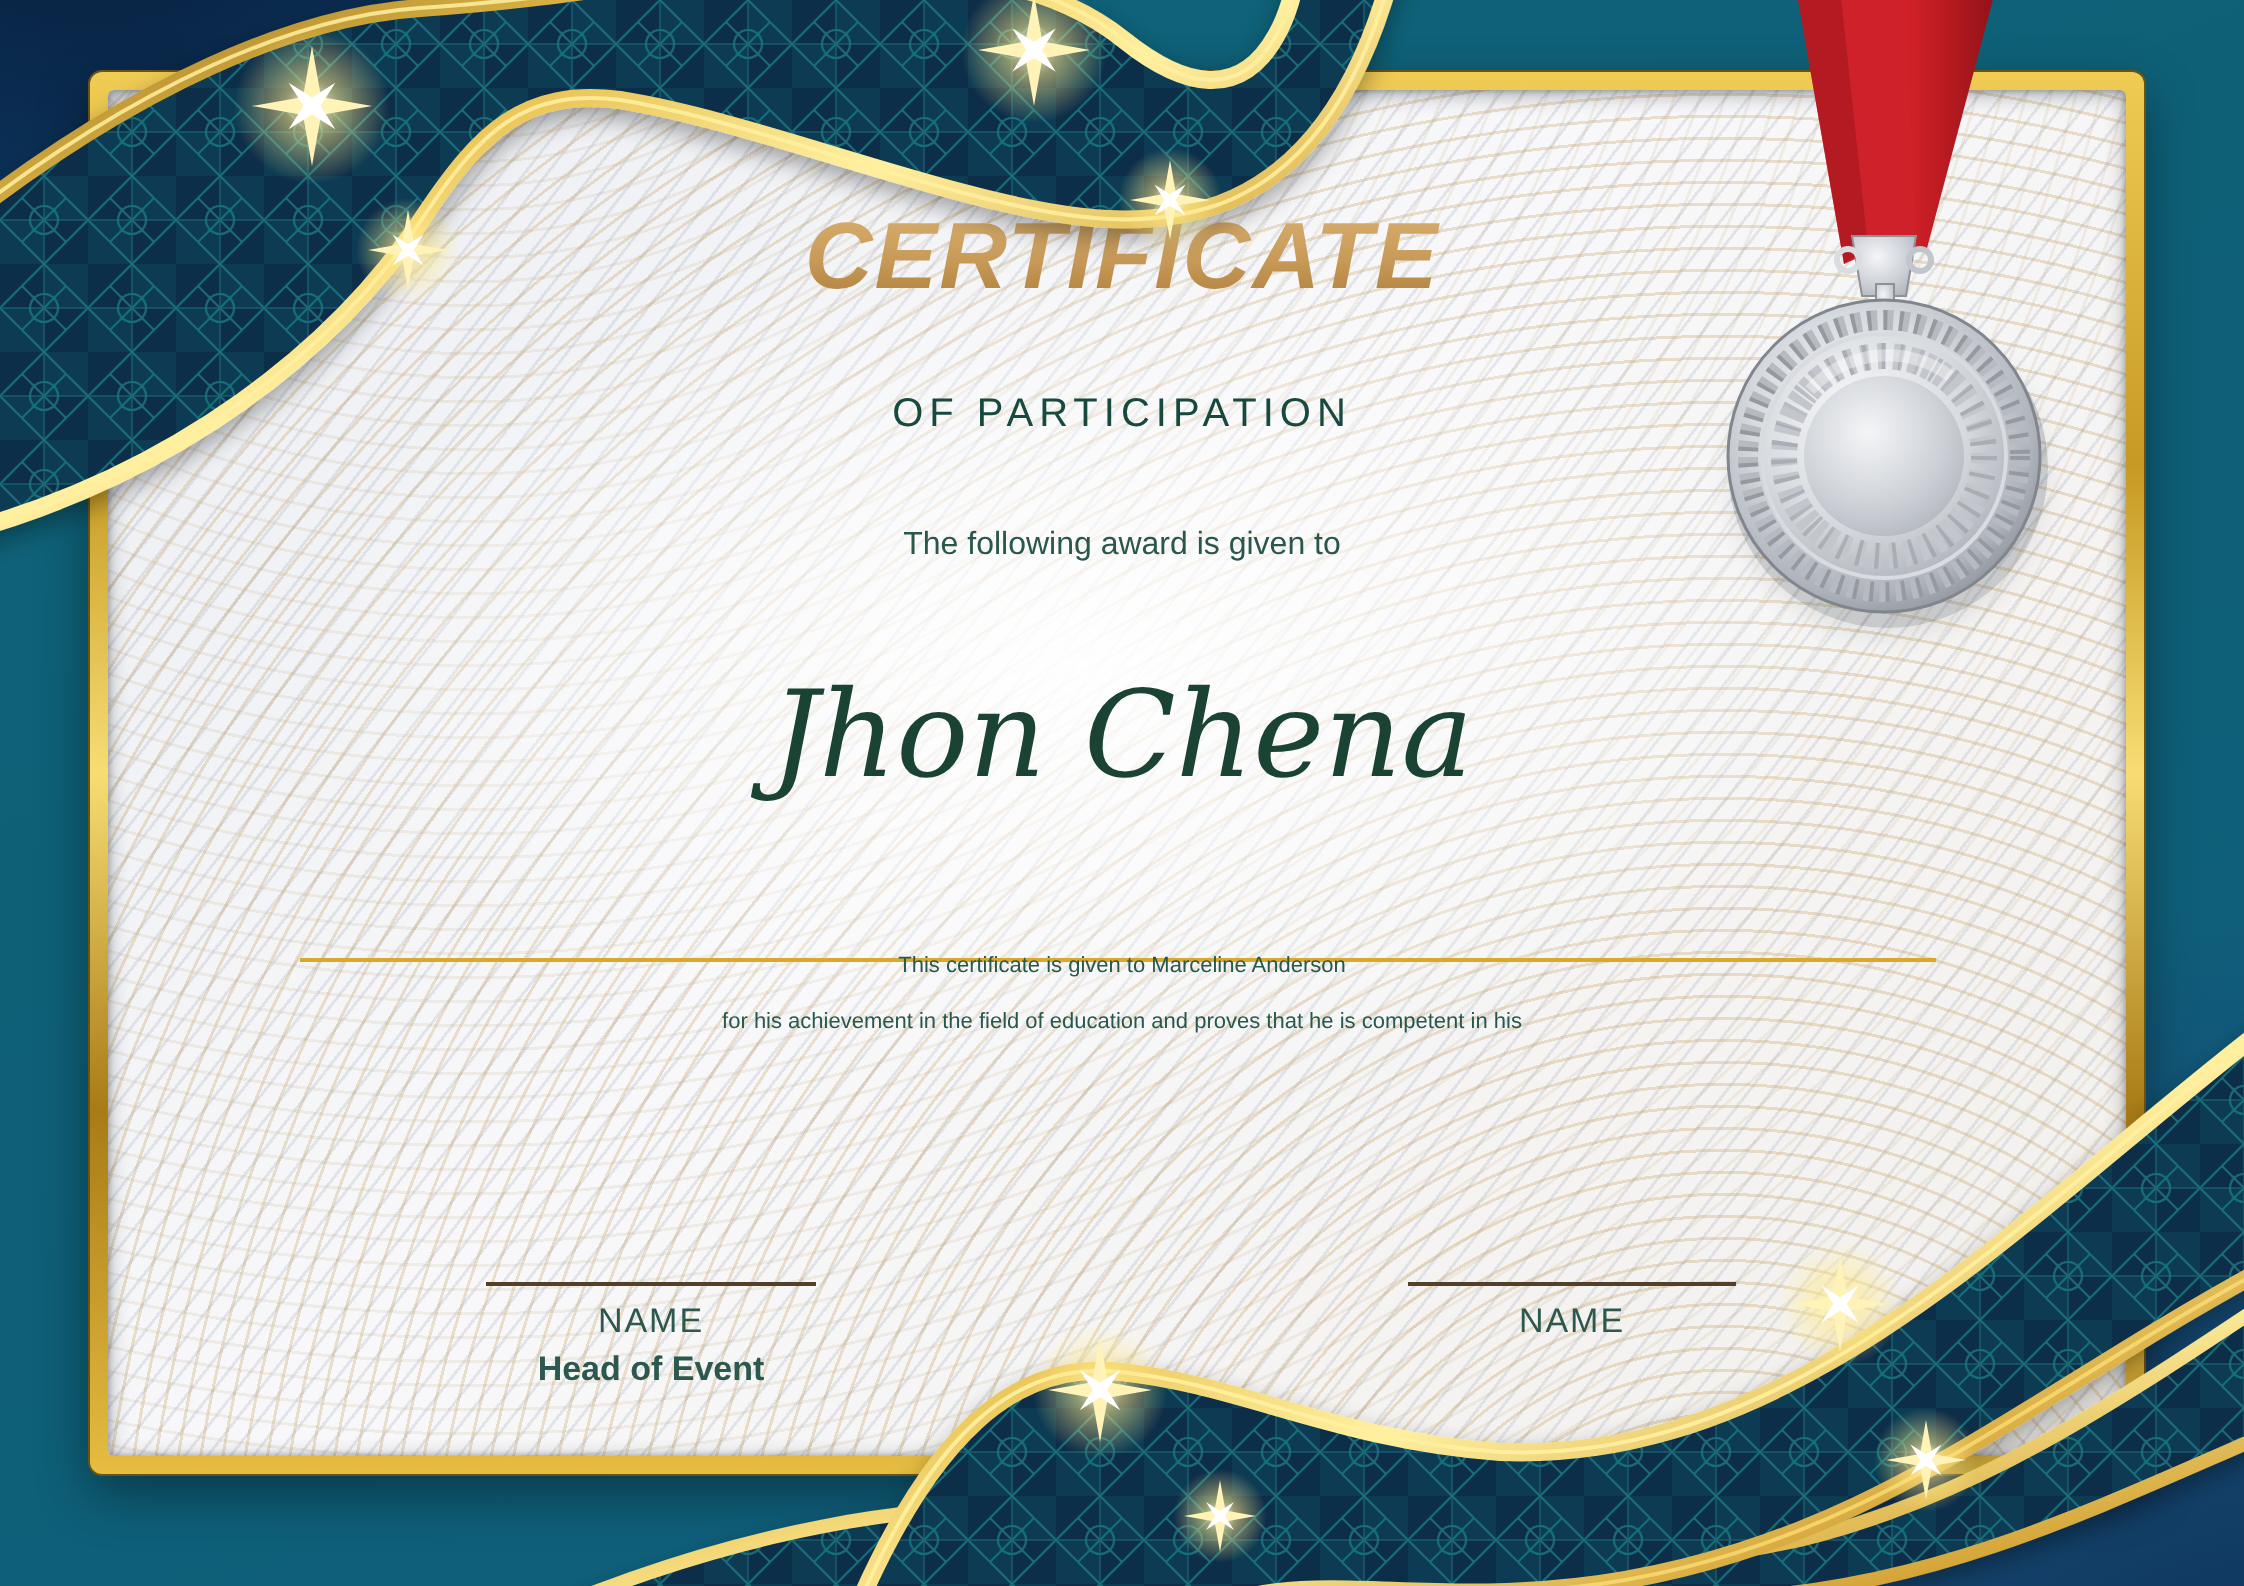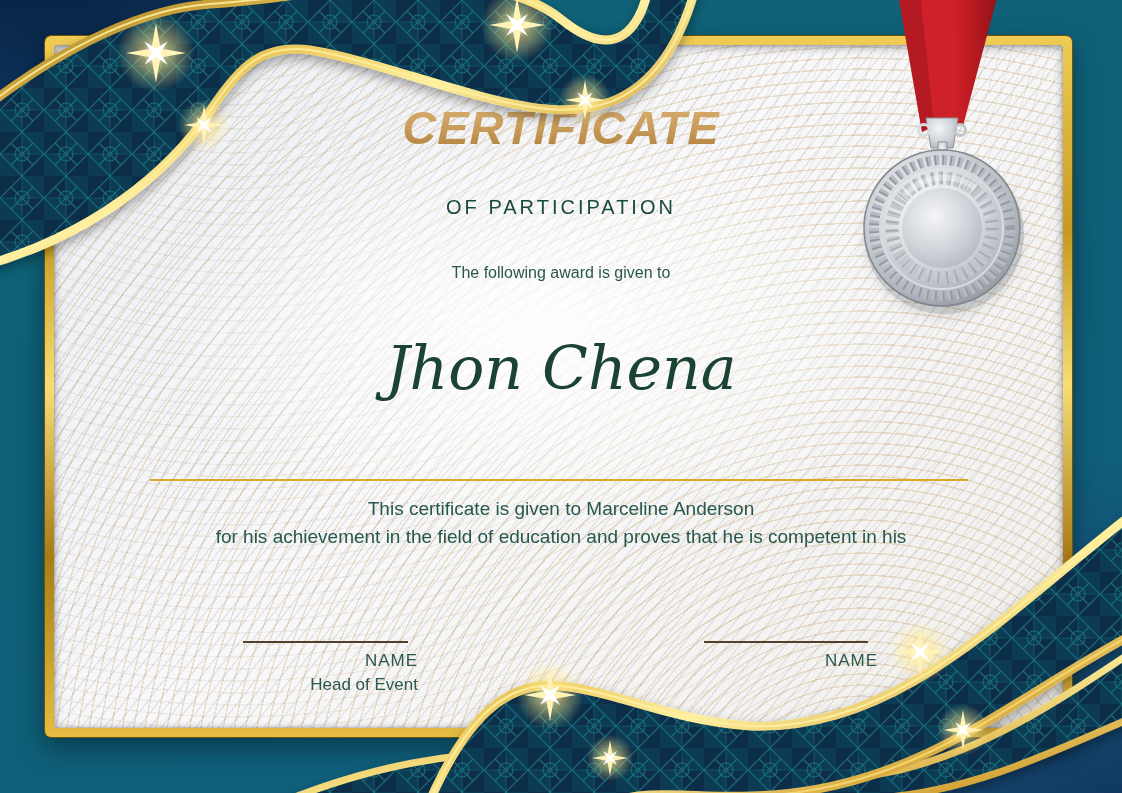--- a/index.html
+++ b/index.html
@@ -35,27 +35,27 @@
     background:linear-gradient(180deg,#dcb273 0%,#c79a58 55%,#ab7a38 100%);
     -webkit-background-clip:text;background-clip:text;color:transparent;
   }
   .subtitle{top:196px;font-size:20px;letter-spacing:3px;color:#17493f;font-weight:400;}
   .intro{top:264px;font-size:16px;color:#2a574c;}
   .recipient{
     top:334px;font-family:"DejaVu Serif",serif;font-style:italic;
     font-size:60px;color:#1b4334;line-height:1.15;
   }
   .rule{position:absolute;left:150px;top:479px;width:818px;height:2px;background:#d9a92c;}
-  .body-text{top:495px;font-size:19px;line-height:28px;color:#27584c;}
-  .sig{position:absolute;top:641px;text-align:right;color:#2c584d;}
+  .body-text{top:469px;font-size:11px;line-height:28px;color:#27584c;}
+  .sig{position:absolute;top:641px;text-align:center;color:#2c584d;}
   .sig.left{left:233px;width:185px;}
   .sig.right{left:694px;width:184px;}
   .sig-line{height:2px;background:#53402a;margin:0 10px 8px 10px;}
   .sig-name{font-size:17px;letter-spacing:1px;}
-  .sig-role{font-size:17px;margin-top:4px;}
+  .sig-role{font-size:17px;margin-top:4px;font-weight:bold;}
   .overlay{position:absolute;left:0;top:0;}
 </style>
 </head>
 <body>
 
 <div class="stage">
 
   <div class="frame">
     <div class="paper"></div>
   </div>

